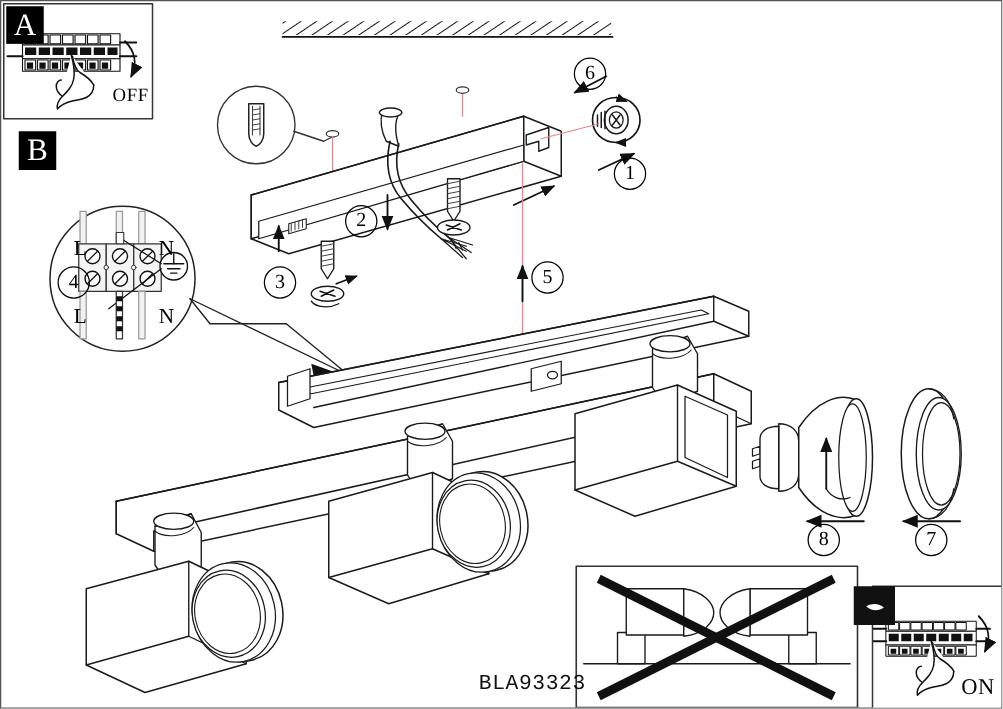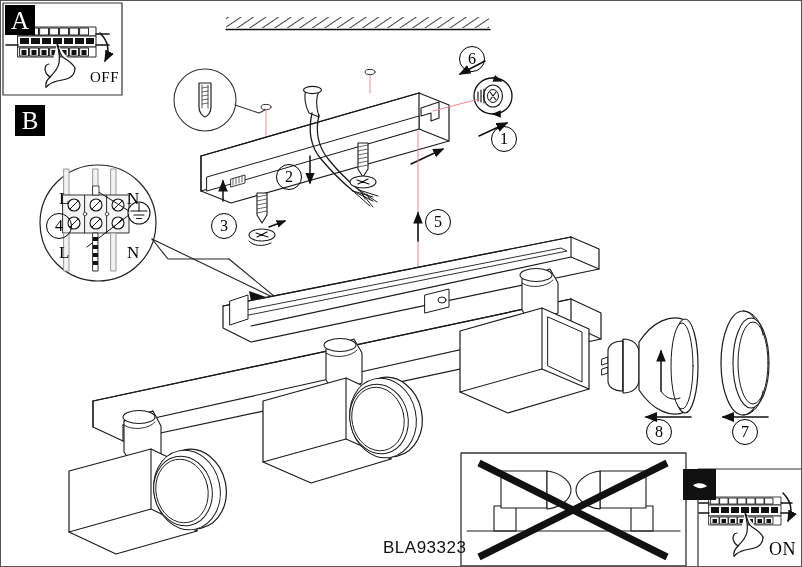--- a/index.html
+++ b/index.html
@@ -32,21 +32,21 @@
     background:transparent;
   }
   .plain-label{
     position:absolute;
     font-family:"Liberation Serif", serif;
     color:#000000;
     white-space:nowrap;
   }
   .model-no{
     position:absolute;
-    font-family:Liberation Sans, sans-serif;
+    font-family:Liberation Mono, monospace;
     font-size:17px;
     letter-spacing:0.5px;
     color:#111;
   }
 </style>
 </head>
 <body>
 
 <div id="sheet">
 

